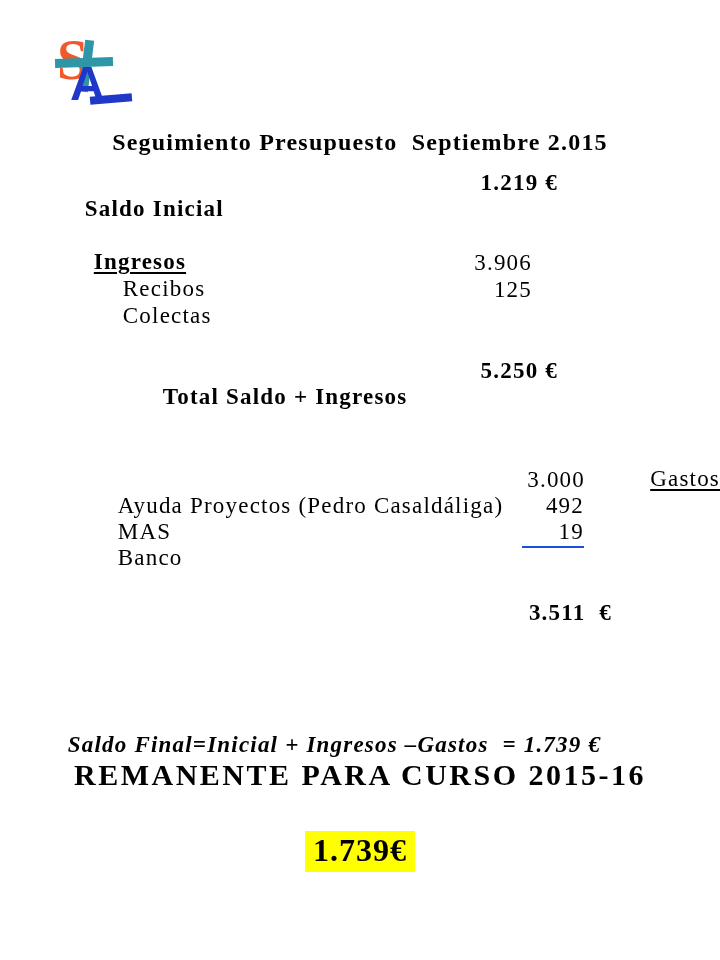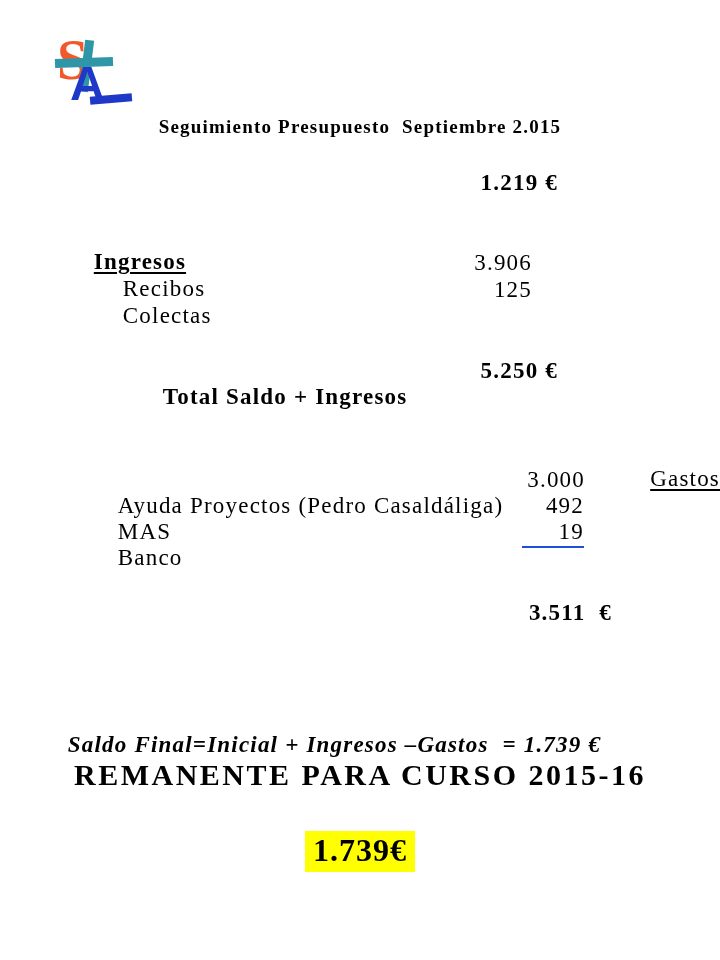--- a/index.html
+++ b/index.html
@@ -40,25 +40,25 @@
   }
   .sum-underline {
     display: inline-block;
     width: 62px;
     text-align: right;
     border-bottom: 2px solid #1d4ed8;
     padding-bottom: 1px;
   }
   .title {
     position: absolute;
-    top: 116px;
+    top: 129px;
     left: 0;
     right: 0;
     text-align: center;
-    font-size: 19px;
+    font-size: 24px;
     font-weight: bold;
     letter-spacing: 1.2px;
     white-space: pre;
   }
   .centered-line {
     position: absolute;
     left: 0;
     right: 0;
     text-align: center;
     font-weight: bold;
@@ -144,20 +144,21 @@
     <span class="logo-s">S</span>
     <span class="logo-cross-v"></span>
     <span class="logo-cross-h"></span>
     <span class="logo-a">A</span>
     <span class="logo-a-bar"></span>
   </div>
 
   <div class="title">Seguimiento Presupuesto  Septiembre 2.015</div>
 
   <div class="row" style="top:170px;">
+    <span class="label bold" style="margin-left:57px;">Saldo Inicial</span>
     <span class="value bold" style="right:162px;">1.219 €</span>
   </div>
 
   <div class="row" style="top:223px;">
     <span class="label bold underlined" style="margin-left:66px;text-align:center;">Ingresos</span>
   </div>
   <div class="row" style="top:250px;">
     <span class="label" style="margin-left:95px;text-align:center;">Recibos</span>
     <span class="value" style="right:188px;">3.906</span>
   </div>

